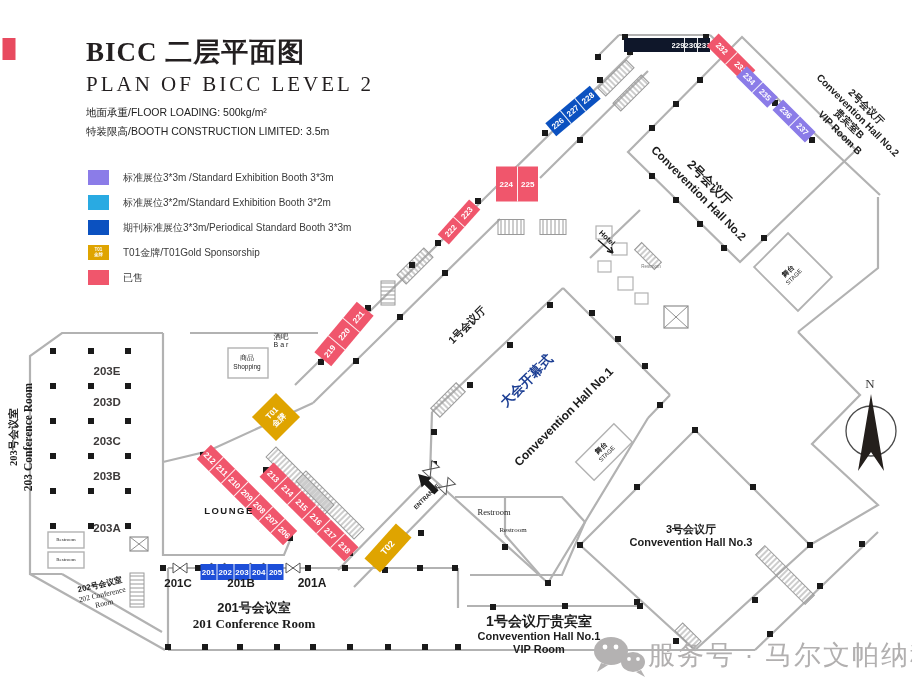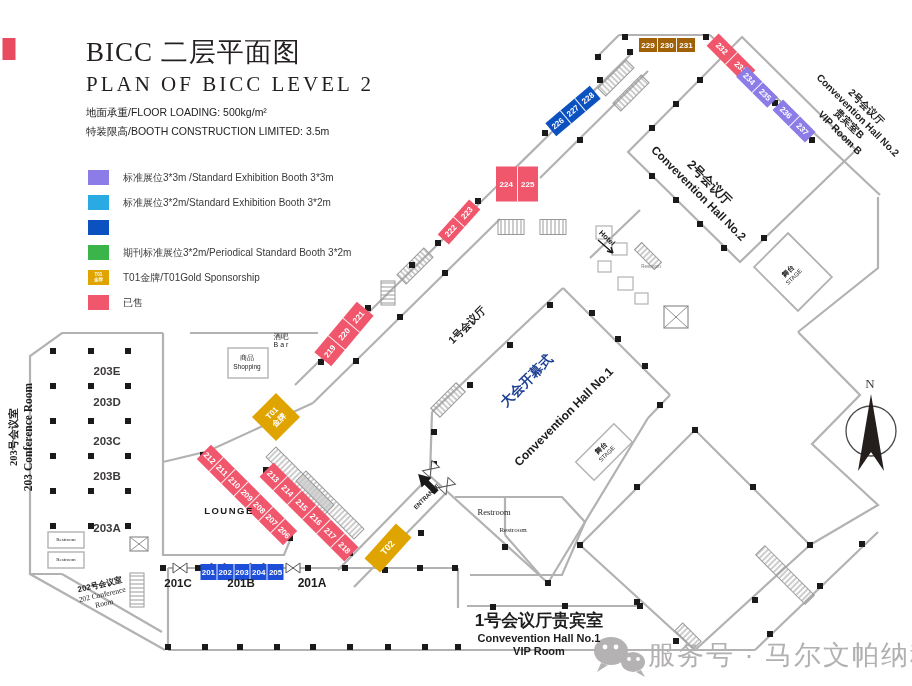--- a/index.html
+++ b/index.html
@@ -5,21 +5,21 @@
   html,body{margin:0;padding:0;background:#fff;font-family:"Liberation Sans",sans-serif;}
   #plan{position:relative;width:912px;height:686px;background:#fff;overflow:hidden;}
   .ctr{position:absolute;transform:translate(-50%,-50%);}
   .lbl{text-align:center;line-height:1.22;color:#1c1c1c;white-space:nowrap;}
   .bold{font-weight:bold;}
   .serif{font-family:"Liberation Serif",serif;}
   .booth{display:flex;align-items:stretch;color:#fff;font-weight:bold;}
   .booth span{flex:1;display:flex;align-items:center;justify-content:center;font-size:8px;overflow:hidden;}
   .booth span + span{border-left:1px solid rgba(255,255,255,.9);}
   #hdr{position:absolute;left:86px;top:34px;}
-  #hdr .t1{font-family:"Liberation Serif",serif;font-weight:normal;font-size:27px;color:#231f20;letter-spacing:1px;}
+  #hdr .t1{font-family:"Liberation Serif",serif;font-weight:bold;font-size:27px;color:#231f20;letter-spacing:1px;}
   #hdr .t2{font-family:"Liberation Serif",serif;font-size:21px;color:#231f20;letter-spacing:3px;margin-top:2px;}
   #hdr .t3{font-size:10.5px;color:#222;margin-top:9px;}
   #hdr .t4{font-size:10.5px;color:#222;margin-top:5px;}
   #legend{position:absolute;left:88px;top:170px;}
   .legend-row{display:flex;align-items:center;margin-bottom:10px;height:15px;}
   .legend-swatch{width:21px;height:15px;margin-right:14px;flex:0 0 21px;display:flex;flex-direction:column;align-items:center;justify-content:center;color:#fff;font-size:4.5px;font-weight:bold;line-height:1.1;}
   .legend-label{font-size:10px;color:#3a3a3a;}
   #wm-text{position:absolute;left:648px;top:655px;transform:translate(0,-50%);font-size:27px;color:#b2b0b0;letter-spacing:2px;white-space:nowrap;}
 </style>
 </head>
@@ -259,39 +259,36 @@
     <div class="legend-row">
       <div class="legend-swatch" style="background: rgb(139, 124, 232);"></div>
       <div class="legend-label">标准展位3*3m /Standard Exhibition Booth 3*3m</div>
     </div>
     <div class="legend-row">
       <div class="legend-swatch" style="background: rgb(41, 170, 226);"></div>
       <div class="legend-label">标准展位3*2m/Standard Exhibition Booth 3*2m</div>
     </div>
     <div class="legend-row">
       <div class="legend-swatch" style="background: rgb(11, 81, 192);"></div>
-    </div>
-    <div class="legend-row">
-      <div class="legend-swatch" style="background: rgb(59, 181, 74);"></div>
-      <div class="legend-label">期刊标准展位3*2m/Periodical Standard Booth 3*2m</div>
+      <div class="legend-label">期刊标准展位3*3m/Periodical Standard Booth 3*3m</div>
     </div>
     <div class="legend-row">
       <div class="legend-swatch" style="background: rgb(223, 164, 0);">
         <div>T01</div>
           <div>金牌</div>
       </div>
       <div class="legend-label">T01金牌/T01Gold Sponsorship</div>
     </div>
     <div class="legend-row">
       <div class="legend-swatch" style="background: rgb(240, 86, 108);"></div>
       <div class="legend-label">已售</div>
     </div>
   </div>
 
-  <div class="ctr booth" style="left:667px;top:45px;width:56px;height:14px;background:#a16207;">
+  <div class="ctr booth" style="left:667px;top:45px;width:38px;height:14px;background:#0f172a;padding-left:48px;">
     <span>229</span>
       <span>230</span>
       <span>231</span>
   </div>
   <div class="ctr booth" style="left:731px;top:58px;width:52px;height:17px;background:#f0566c;transform:translate(-50%,-50%) rotate(45deg);">
     <span>232</span>
       <span>233</span>
   </div>
   <div class="ctr booth" style="left:757px;top:87px;width:44px;height:15px;background:#8b7ce8;transform:translate(-50%,-50%) rotate(45deg);">
     <span>234</span>
@@ -365,22 +362,26 @@
   <div class="ctr lbl bold" style="left:564px;top:417px;font-size:12px;transform:translate(-50%,-50%) rotate(-45deg);">Convevention Hall No.1</div>
   <div class="ctr lbl bold" style="left:467px;top:325px;font-size:10.5px;transform:translate(-50%,-50%) rotate(-45deg);">1号会议厅</div>
   <div class="ctr lbl" style="left:604px;top:451px;transform:translate(-50%,-50%) rotate(-45deg);">
     <div class="bold" style="font-size:7px">舞台</div>
     <div style="font-size:6px">STAGE</div>
   </div>
   <div class="ctr lbl" style="left:791px;top:274px;transform:translate(-50%,-50%) rotate(-45deg);">
     <div class="bold" style="font-size:7px">舞台</div>
     <div style="font-size:6px">STAGE</div>
   </div>
+  <div class="ctr lbl" style="left:691px;top:536px;">
+    <div class="bold" style="font-size:11px">3号会议厅</div>
+    <div class="bold" style="font-size:11px">Convevention Hall No.3</div>
+  </div>
   <div class="ctr lbl" style="left:539px;top:635px;">
-    <div class="bold" style="font-size:17px">1号会议厅贵宾室</div>
+    <div class="bold" style="font-size:14px">1号会议厅贵宾室</div>
     <div class="bold" style="font-size:11px">Convevention Hall No.1</div>
     <div class="bold" style="font-size:11px">VIP Room</div>
   </div>
   <div class="ctr lbl bold" style="left:607px;top:238px;font-size:7.5px;transform:translate(-50%,-50%) rotate(43deg);">Hotel</div>
   <div class="ctr lbl" style="left:281px;top:341px;">
     <div style="font-size:7.5px">酒吧</div>
     <div style="font-size:7px">B a r</div>
   </div>
   <div class="ctr lbl" style="left:247px;top:362px;">
     <div style="font-size:7px">商品</div>
@@ -401,20 +402,24 @@
 
   <div class="ctr lbl" style="left:102px;top:594px;transform:translate(-50%,-50%) rotate(-13deg);">
     <div class="bold" style="font-size:8px">202号会议室</div>
     <div class="serif" style="font-size:7.5px">202 Conference</div>
     <div class="serif" style="font-size:7.5px">Room</div>
   </div>
 
   <div class="ctr lbl bold" style="left:178px;top:583px;font-size:11.5px;">201C</div>
   <div class="ctr lbl bold" style="left:241px;top:583px;font-size:11.5px;">201B</div>
   <div class="ctr lbl bold" style="left:312px;top:583px;font-size:12px;">201A</div>
+  <div class="ctr lbl" style="left:254px;top:616px;">
+    <div class="bold" style="font-size:13px">201号会议室</div>
+    <div class="serif bold" style="font-size:13px">201 Conference Room</div>
+  </div>
 
   <div class="ctr lbl serif" style="left:66px;top:540px;font-size:5px;">Restroom</div>
   <div class="ctr lbl serif" style="left:66px;top:560px;font-size:5px;">Restroom</div>
   <div class="ctr lbl serif" style="left:494px;top:512px;font-size:8.5px;">Restroom</div>
   <div class="ctr lbl serif" style="left:513px;top:530px;font-size:7px;">Restroom</div>
   <div class="ctr lbl" style="left:651px;top:267px;font-size:4.5px;color:#777;">Restroom</div>
 
   <div class="ctr lbl bold" style="left:427px;top:497px;font-size:6px;transform:translate(-50%,-50%) rotate(-45deg);">ENTRANCE</div>
 
   <div class="ctr lbl serif" style="left:870px;top:384px;font-size:13px;color:#3a3a3a;">N</div>

